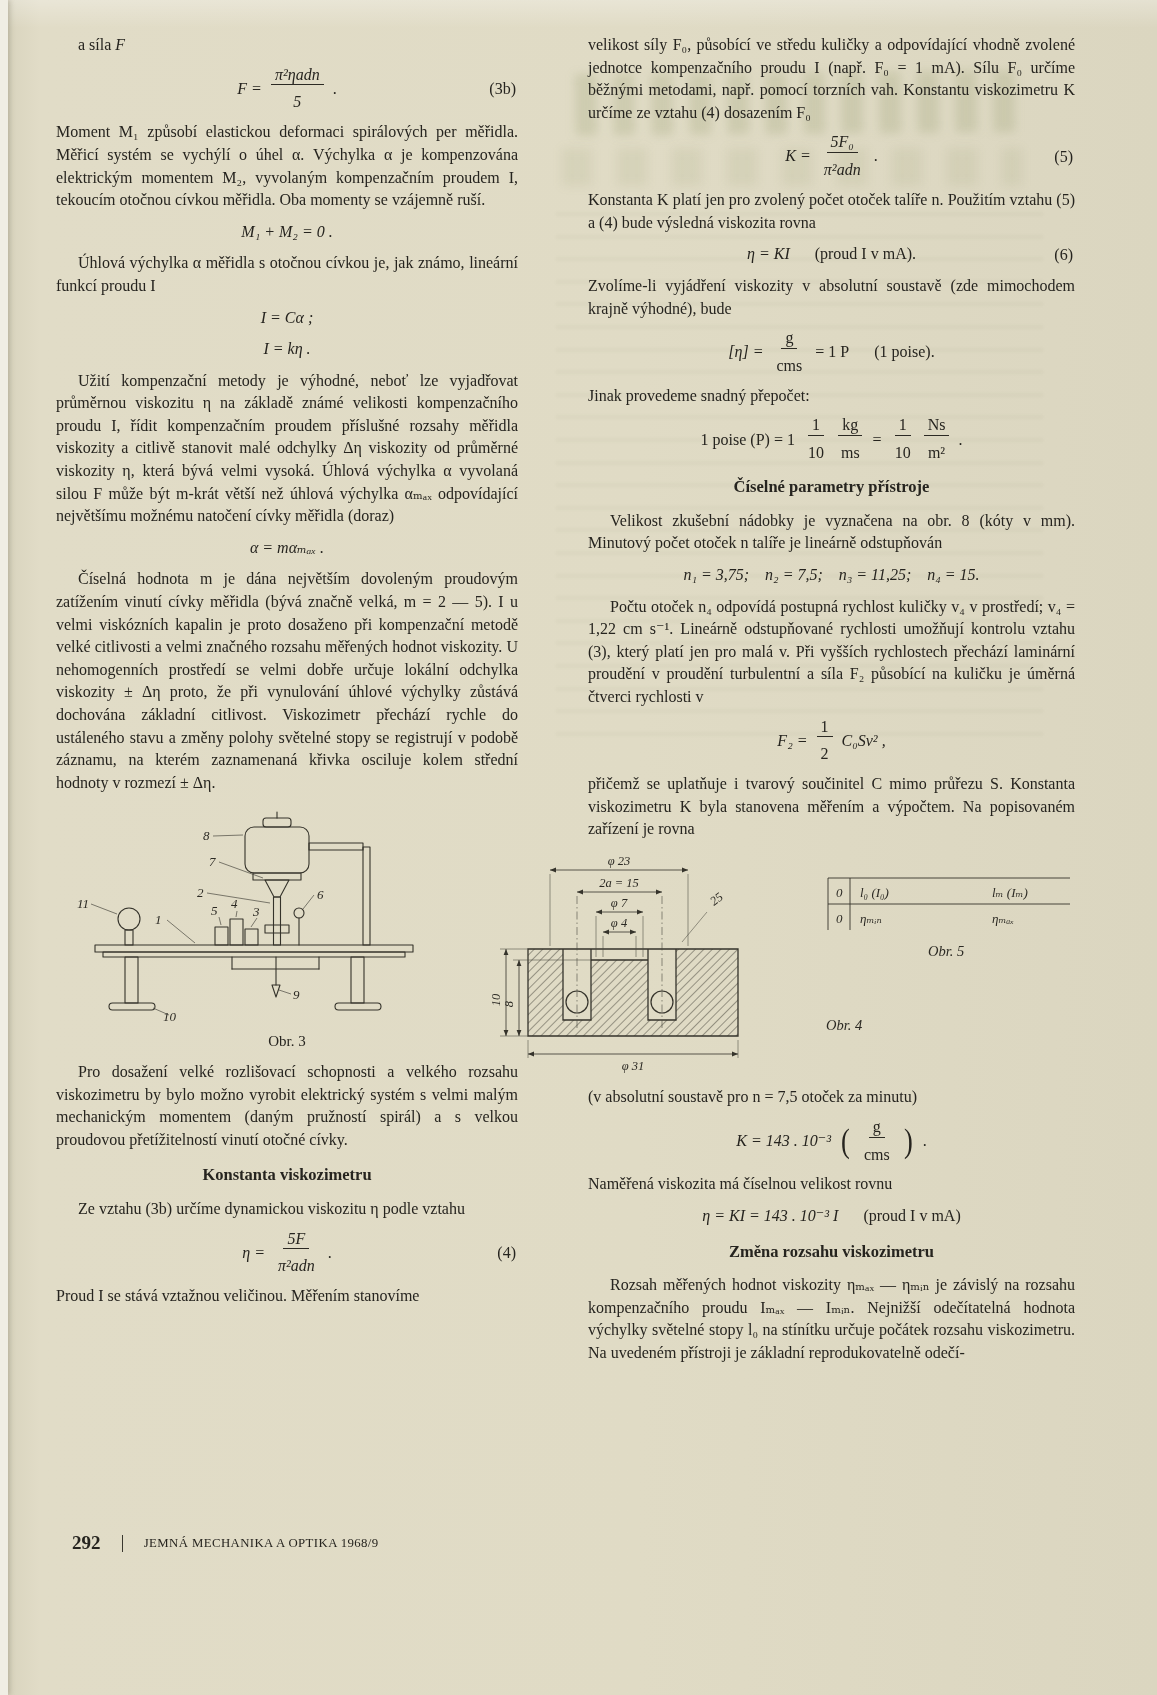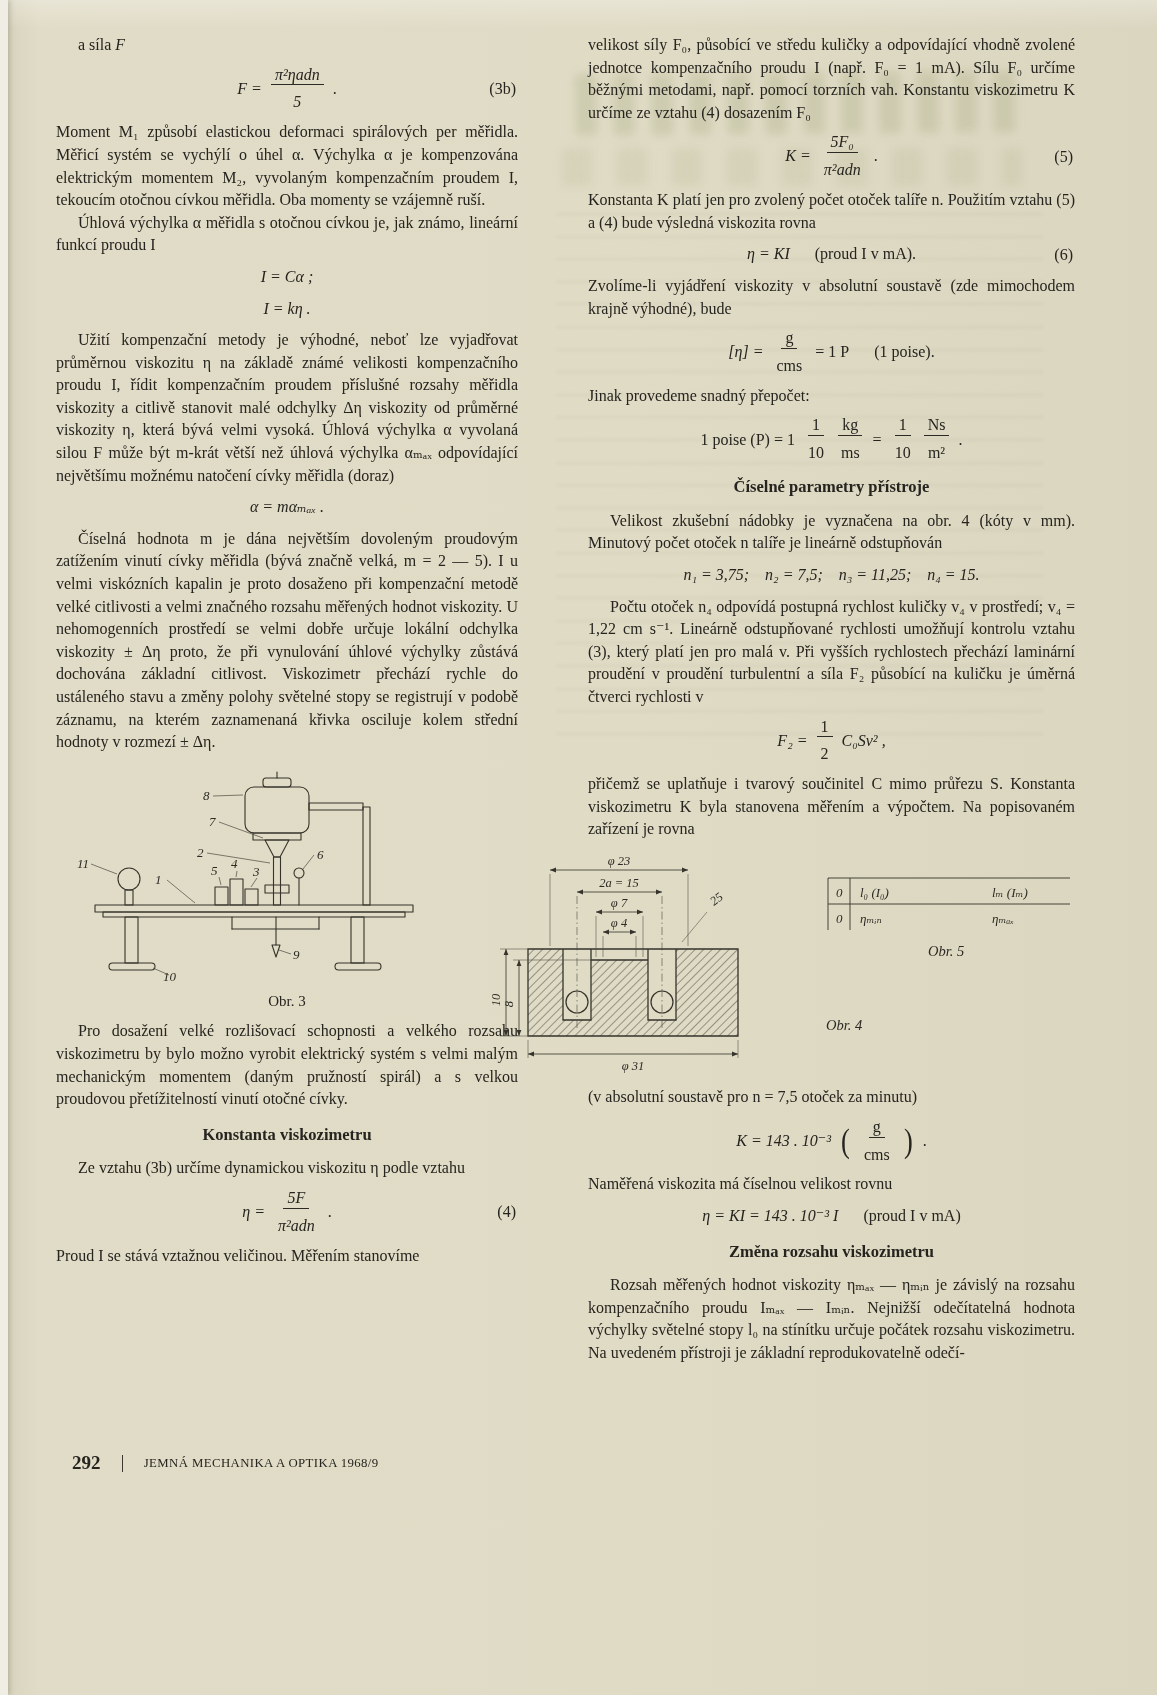--- a/index.html
+++ b/index.html
@@ -47,21 +47,21 @@
   .fig { margin:13px 0 8px; }
   .fig-caption { text-align:center; font-size:15px; margin-top:3px; }
   .fig3-svg { display:block; margin:0 auto; }
   .fig45-svg { display:block; margin-left:-112px; }
   .figsvg text { font-family:"Liberation Serif","DejaVu Serif",serif; fill:#2c2a24; }
   .lblg text { font-size:13px; font-style:italic; }
   .dimt text { font-size:12.5px; font-style:italic; }
   .tbt  text { font-size:13px;  font-style:italic; }
   .capt text { font-size:14.5px; font-style:italic; }
 
-  .footer { position:absolute; left:72px; top:1452px; display:flex; align-items:center; gap:21px; }
+  .footer { position:absolute; left:72px; top:1532px; display:flex; align-items:center; gap:21px; }
   .footer-num { font-weight:bold; font-size:19px; }
   .footer-rule { width:1.2px; height:17px; background:#3a382f; }
   .footer-journal { font-size:12.8px; letter-spacing:.4px; }
 </style>
 </head>
 <body>
 
 <div class="scan-left"></div>
 <div class="ghost" id="g1"></div>
 <div class="ghost" id="g2"></div>
@@ -76,20 +76,23 @@
     <span class="frac">
         <span>π²ηadn</span>
         <span>5</span>
       </span>
     <span class="rm">.</span>
     <span class="eq-tag">(3b)</span>
   </div>
 
   <p>Moment M₁ způsobí elastickou deformaci spirálových per měřidla. Měřicí systém se vychýlí o úhel α. Výchylka α je kompenzována elektrickým momentem M₂, vyvolaným kompenzačním proudem I, tekoucím otočnou cívkou měřidla. Oba momenty se vzájemně ruší.</p>
 
+  <div class="eq">
+    <span>M₁ + M₂ = 0 .</span>
+  </div>
 
   <p class="indent">Úhlová výchylka α měřidla s otočnou cívkou je, jak známo, lineární funkcí proudu I</p>
 
   <div class="eq">
     <span>I = Cα ;</span>
   </div>
 
 
   <div class="eq">
     <span>I = kη .</span>
@@ -236,21 +239,21 @@
       </span>
     <span class="frac">
         <span>Ns</span>
         <span>m²</span>
       </span>
     <span>.</span>
   </div>
 
   <h3 class="sect-h">Číselné parametry přístroje</h3>
 
-  <p class="indent">Velikost zkušební nádobky je vyznačena na obr. 4 (kóty v mm). Minutový počet otoček n talíře je lineárně odstupňován</p>
+  <p class="indent">Velikost zkušební nádobky je vyznačena na obr. 8 (kóty v mm). Minutový počet otoček n talíře je lineárně odstupňován</p>
 
   <div class="eq">
     <span>n₁ = 3,75; n₂ = 7,5; n₃ = 11,25; n₄ = 15.</span>
   </div>
 
   <p class="indent">Počtu otoček n₄ odpovídá postupná rychlost kuličky v₄ v prostředí; v₄ = 1,22 cm s⁻¹. Lineárně odstupňované rychlosti umožňují kontrolu vztahu (3), který platí jen pro malá v. Při vyšších rychlostech přechází laminární proudění v proudění turbulentní a síla F₂ působící na kuličku je úměrná čtverci rychlosti v</p>
 
   <div class="eq">
     <span>F₂ =</span>
     <span class="frac rm">

